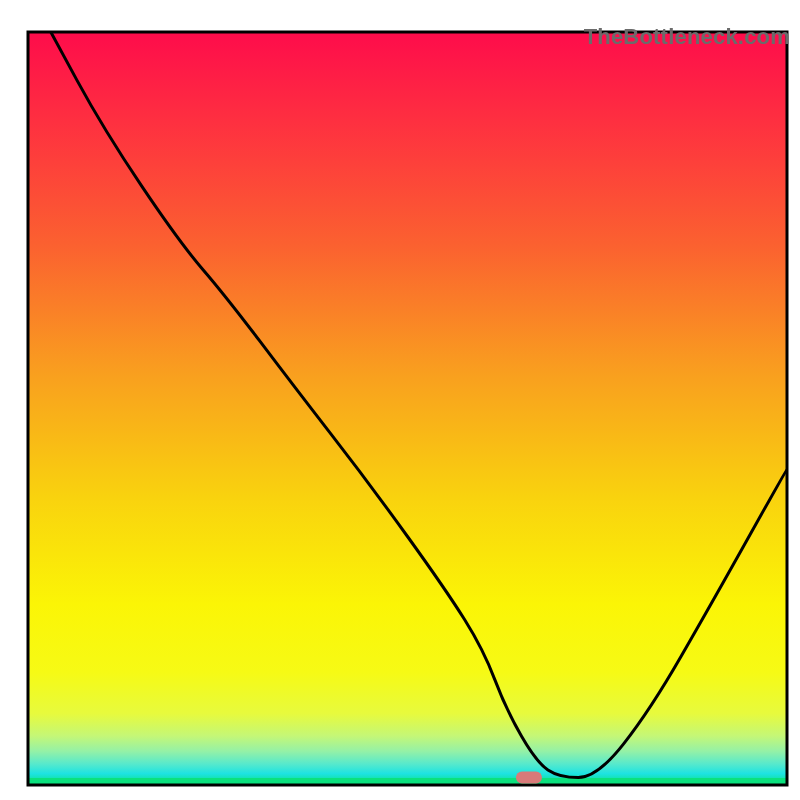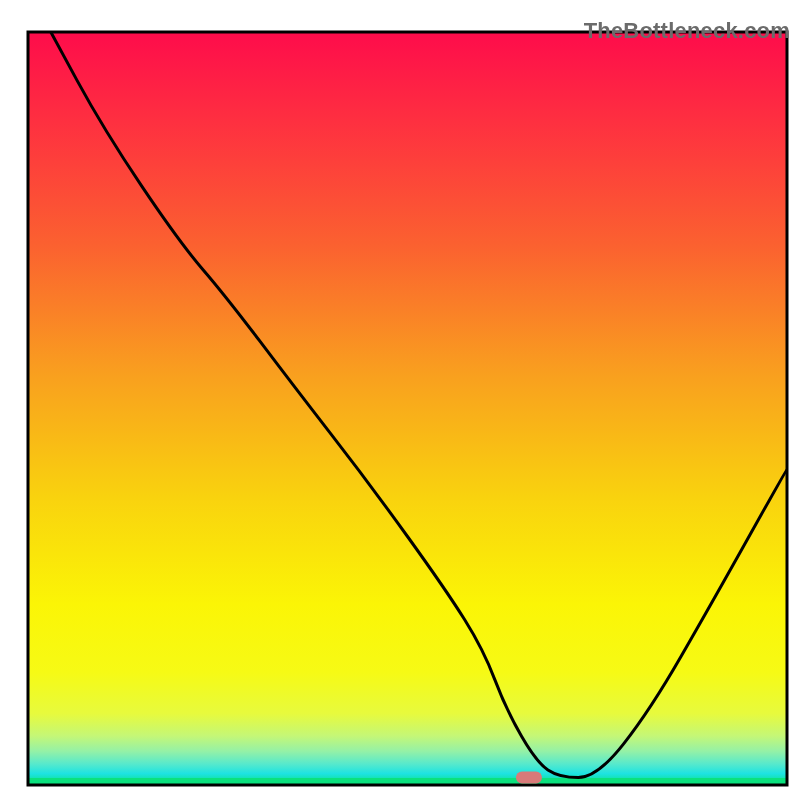--- a/index.html
+++ b/index.html
@@ -11,21 +11,21 @@
     background: #ffffff;
     font-family: Arial, Helvetica, sans-serif;
   }
   .chart-wrap {
     position: relative;
     width: 800px;
     height: 800px;
   }
   .watermark {
     position: absolute;
-    top: 18px;
+    top: 24px;
     right: 10px;
     color: #6b6b6b;
     font-size: 22px;
     font-weight: 600;
     letter-spacing: 0.2px;
     z-index: 5;
   }
   svg.plot {
     position: absolute;
     top: 0;

